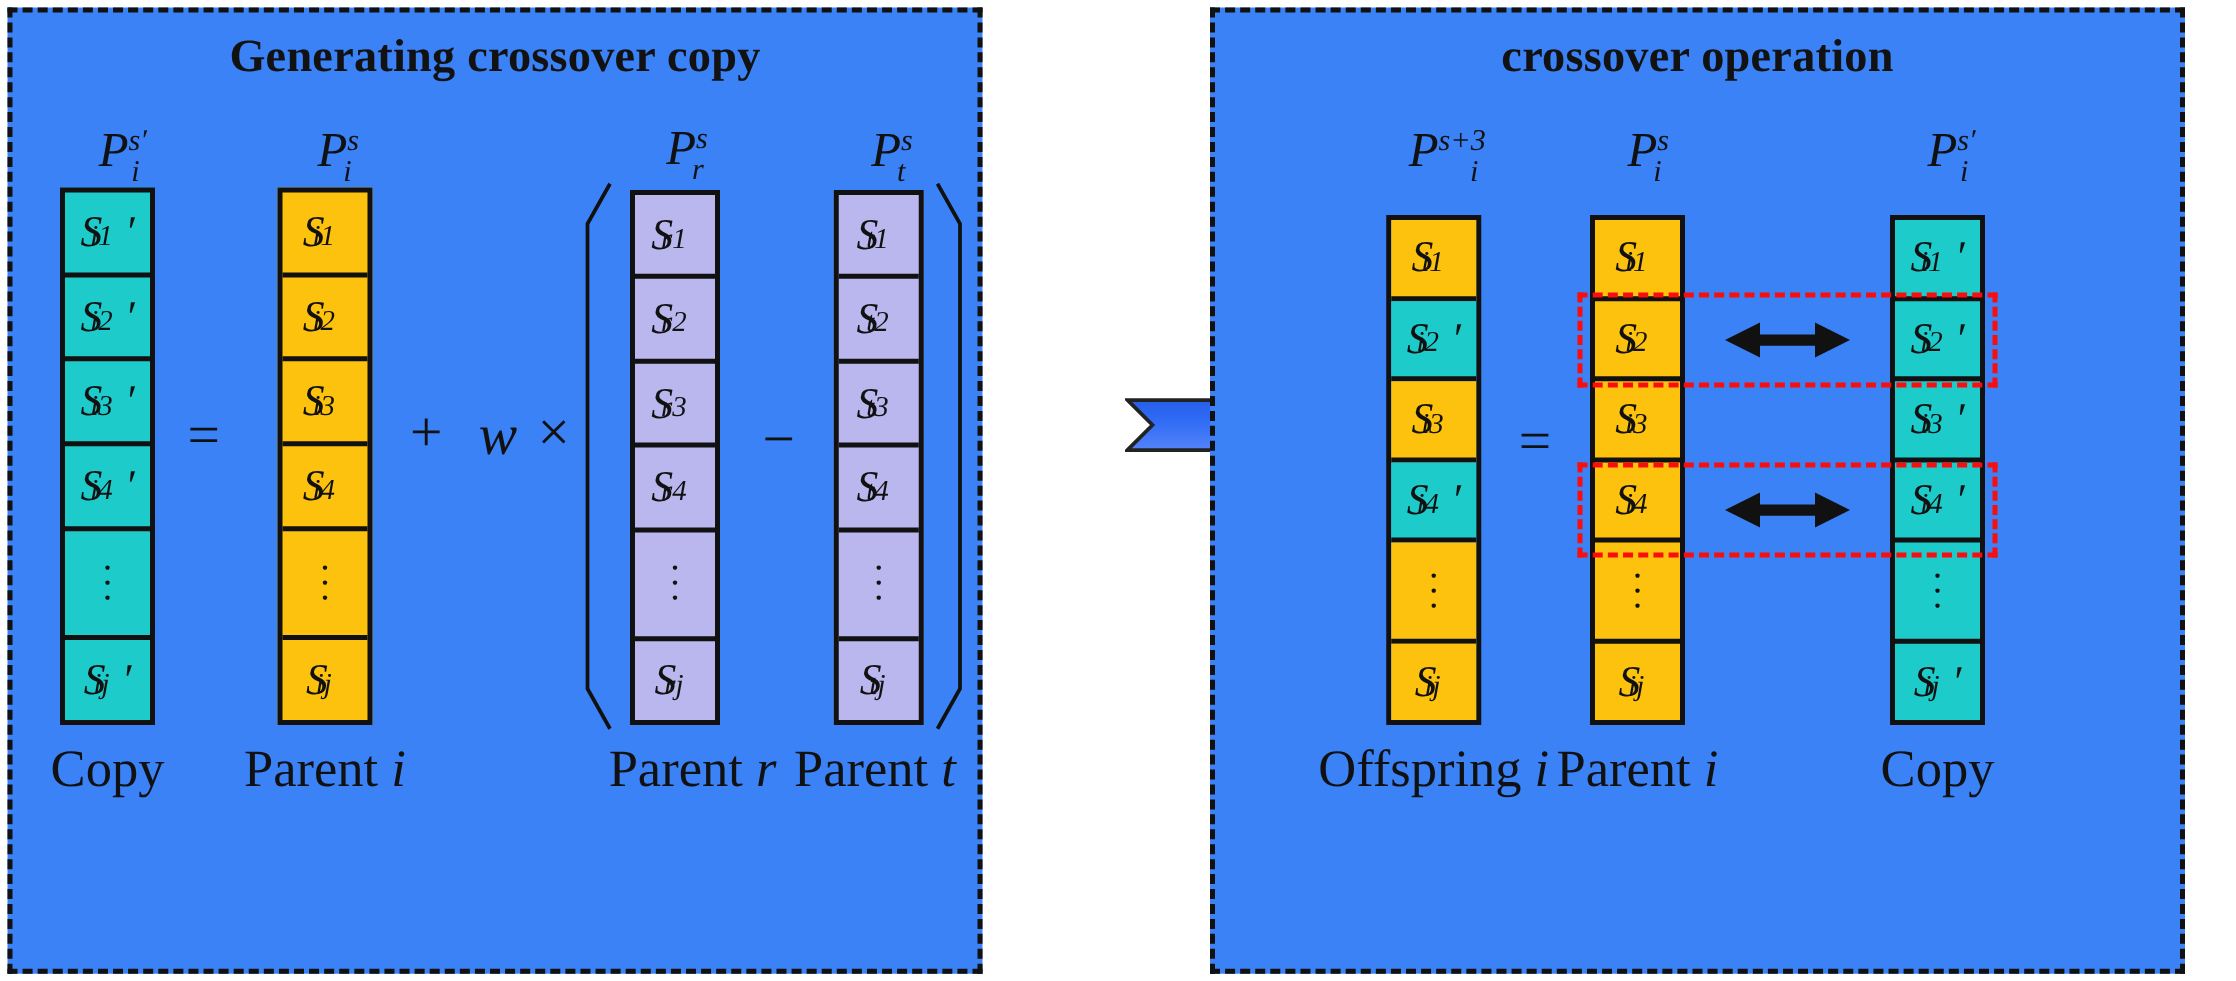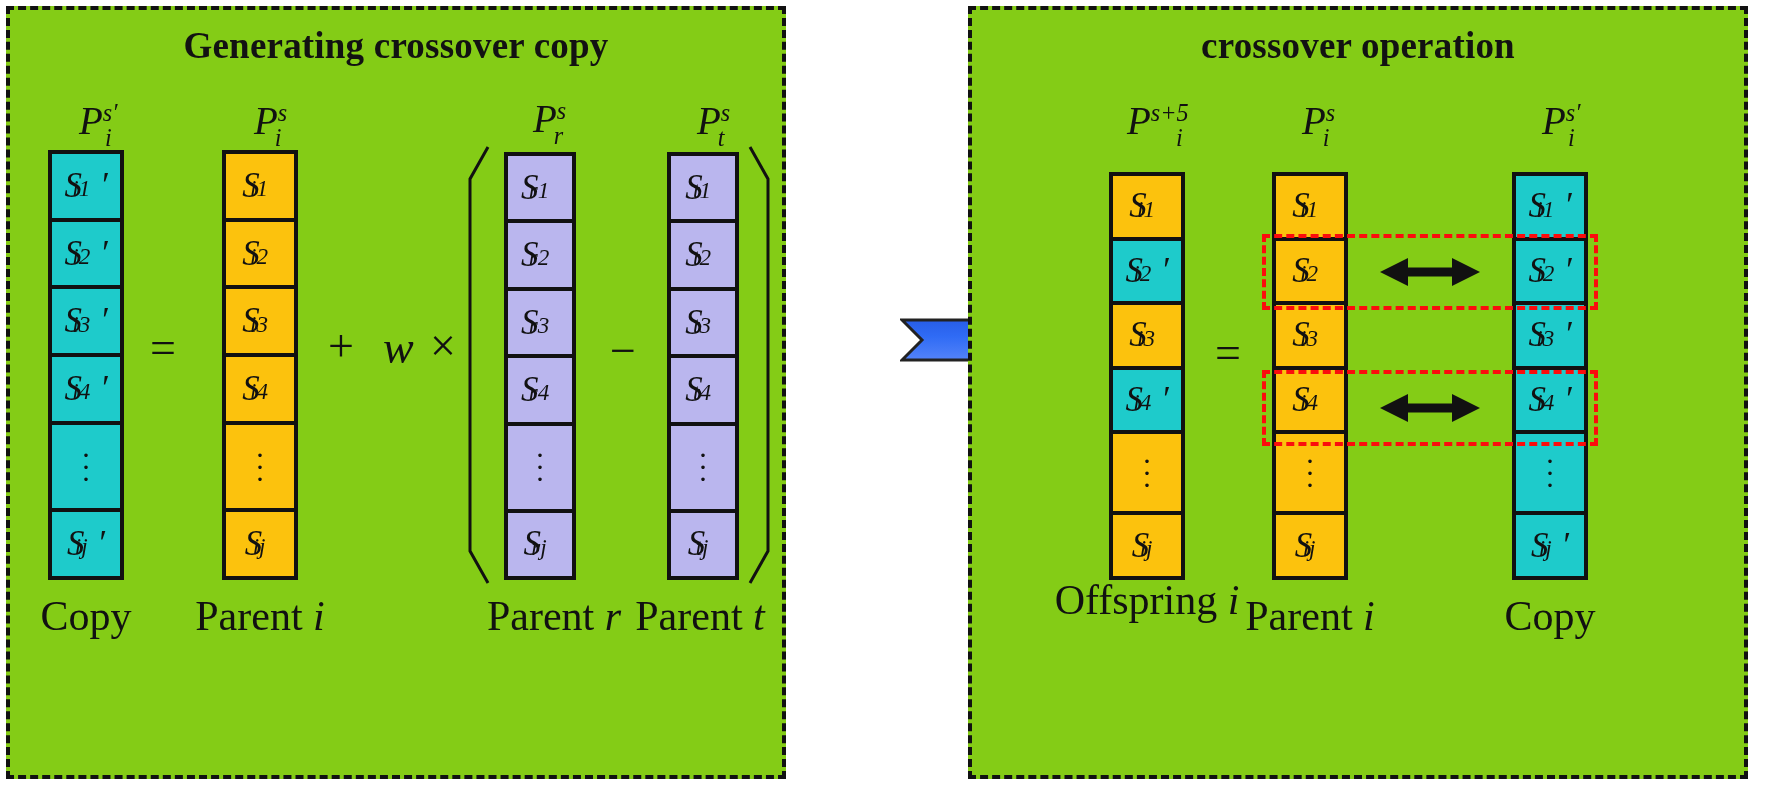--- a/index.html
+++ b/index.html
@@ -1,20 +1,20 @@
 <!DOCTYPE html>
 <html><head>
 <meta charset="utf-8">
 <style>
   html,body{margin:0;padding:0;background:#ffffff;}
   body{width:1789px;height:785px;position:relative;overflow:hidden;
        font-family:"Liberation Serif",serif;}
 
   
-  .panel{position:absolute;background:#84cc16;border:4px dashed #111;box-sizing:border-box;}
+  .panel{position:absolute;background:#3b82f6;border:4px dashed #111;box-sizing:border-box;}
   #panel-left{left:6px;top:6px;width:780px;height:773px;}
   #panel-right{left:968px;top:6px;width:780px;height:773px;}
 
   .panel-title{position:absolute;left:0;right:0;top:14px;text-align:center;
       font-weight:bold;font-size:37px;color:#121212;letter-spacing:.2px;
       font-family:"Liberation Serif",serif;}
 
   
   .colgroup{position:absolute;}
   .col-label{position:absolute;left:50%;transform:translateX(-50%);
@@ -182,37 +182,37 @@
     </defs>
     <path d="M2 20 L105 20 L105 2 L168 40 L105 78 L105 60 L2 60 L22 40 Z" fill="url(#bg1)" stroke="#222" stroke-width="3" stroke-linejoin="miter"></path>
   </svg>
 </div>
 
 <div class="panel" id="panel-right">
   <div class="panel-title">crossover operation</div>
 
   <div class="colgroup">
     <div class="col-label" style="left:155px;top:90px;transform:none;">
-      <span class="base">P</span><sup>s+5</sup><sub>i</sub>
+      <span class="base">P</span><sup>s+3</sup><sub>i</sub>
     </div>
     <div class="column" style="left:137px;top:162px;width:76px;height:408px;">
       <div class="cell orange">S<sub>i1</sub></div>
       <div class="cell teal">S<sub>i2</sub><span class="prime">′</span></div>
       <div class="cell orange">S<sub>i3</sub></div>
       <div class="cell teal">S<sub>i4</sub><span class="prime">′</span></div>
       <div class="cell orange dots" style="flex:2 1 auto;">
           <div class="dots">
             <span>·</span>
             <span>·</span>
             <span>·</span>
           </div>
         </div>
       <div class="cell orange">S<sub>ij</sub></div>
     </div>
-    <div class="col-caption" style="left:175px;top:566px;"><span>Offspring </span><i>i</i></div>
+    <div class="col-caption" style="left:175px;top:582px;"><span>Offspring </span><i>i</i></div>
   </div>
 
   <div class="op" style="left:243px;top:320px;">=</div>
 
   <div class="colgroup">
     <div class="col-label" style="left:330px;top:90px;transform:none;">
       <span class="base">P</span><sup>s</sup><sub>i</sub>
     </div>
     <div class="column orange" style="left:300px;top:162px;width:76px;height:408px;">
       <div class="cell">S<sub>i1</sub></div>

